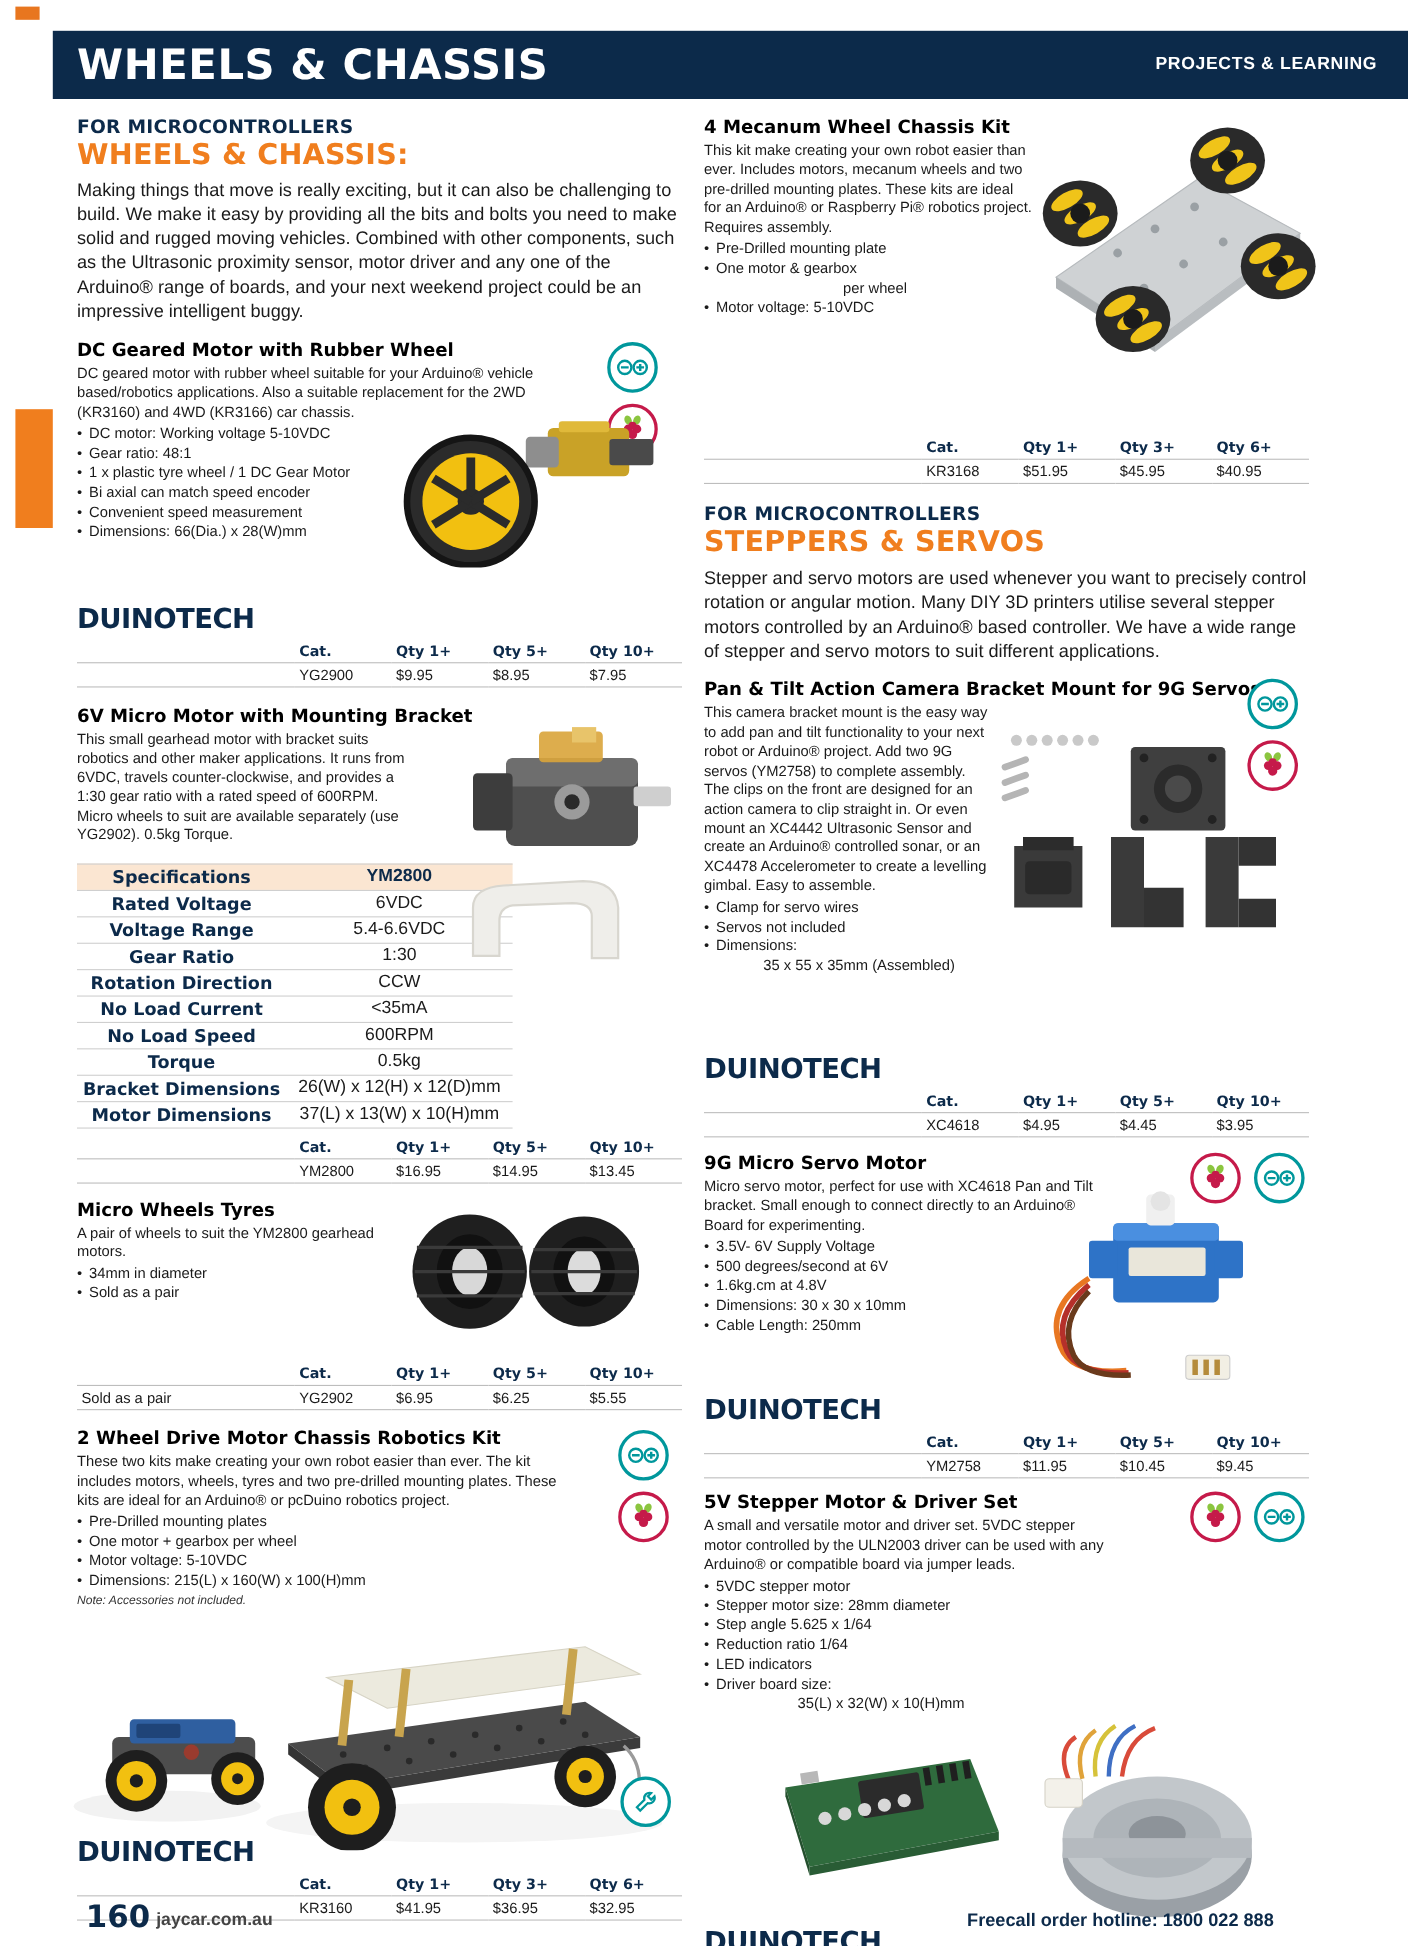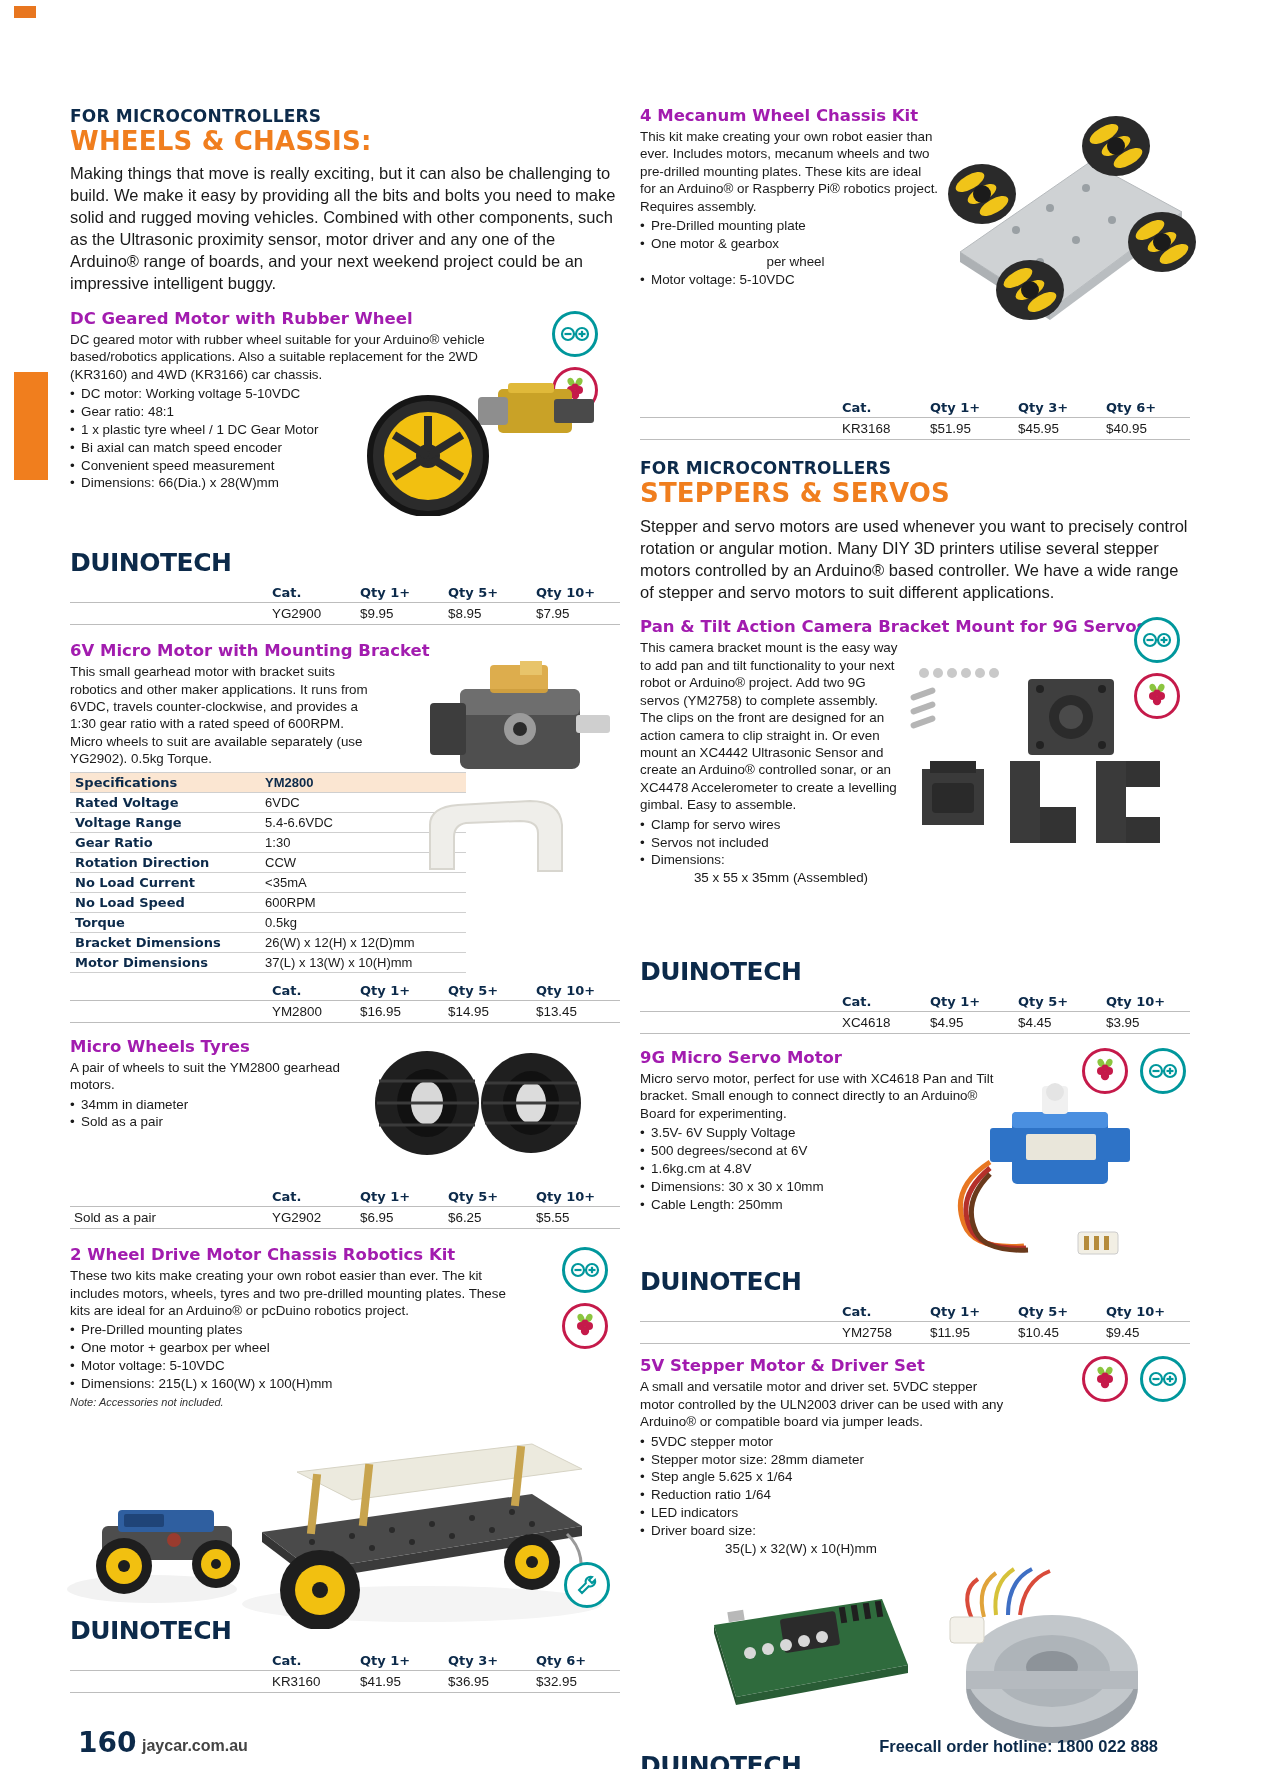--- a/index.html
+++ b/index.html
@@ -56,21 +56,21 @@
   }
   .bigtitle {
     font-size:26px; font-weight:bold; color:#f07e1e;
     letter-spacing:0.2px; margin:0 0 8px 0; line-height:1.05;
     font-family:"DejaVu Sans", sans-serif;
   }
   .intro {
     font-size:16.5px; line-height:1.33; color:#1a1a1a; margin:0 0 14px 0;
   }
   .prodtitle {
-    font-size:16.5px; font-weight:bold; color:#a21caf; margin:0 0 3px 0;
+    font-size:16.5px; font-weight:bold; color:#000000; margin:0 0 3px 0;
     font-family:"DejaVu Sans", sans-serif;
   }
   .desc { font-size:13.4px; line-height:1.3; margin:0 0 2px 0; }
   ul.bul { margin:0; padding:0; list-style:none; }
   ul.bul li { font-size:13.4px; line-height:1.33; position:relative; padding-left:11px; }
   ul.bul li:before { content:"•"; position:absolute; left:0; top:0; }
   ul.bul li.noBullet { padding-left:11px;text-align:center; }
   ul.bul li.noBullet:before { content:""; }
   .note { font-size:11px; font-style:italic; color:#333; margin-top:3px; }
 
@@ -88,21 +88,21 @@
   }
   table.price tbody td { border-bottom:1px solid #bdbdbd; padding-top:3px; padding-bottom:3px;}
   table.price .c1 { width:36%; }
   table.price .c2 { width:16%; }
   table.price .c3 { width:16%; }
   table.price .c4 { width:16%; }
   table.price .c5 { width:16%; }
 
   
   table.spec {
-    width:72%; border-collapse:collapse; font-size:13px; margin-top:4px;
+    width:72%; border-collapse:collapse; font-size:16px; margin-top:17px;text-align:center;
   }
   table.spec td {
     border-bottom:1px solid #cfcfcf; padding:2px 5px;
   }
   table.spec tr:first-child td {
     background:#fbe6d2; font-weight:bold; color:#0c2a4a;
     border-top:1px solid #cfcfcf;
   }
   table.spec td.k { font-weight:bold; color:#0c2a4a; width:48%; font-family:"DejaVu Sans", sans-serif; }
 
@@ -144,20 +144,24 @@
 </style>
 </head>
 <body>
 
 <div class="page">
 
   <div class="topbar">
     <div class="tab"></div>
   </div>
 
+  <div class="header">
+    <h1>WHEELS &amp; CHASSIS</h1>
+    <div class="sect">PROJECTS &amp; LEARNING</div>
+  </div>
 
   <div class="sidetab"></div>
 
   <div class="col-left">
 
     <div class="kicker">FOR MICROCONTROLLERS</div>
     <div class="bigtitle">WHEELS &amp; CHASSIS:</div>
     <p class="intro">Making things that move is really exciting, but it can also be challenging to build. We make it easy by providing all the bits and bolts you need to make solid and rugged moving vehicles. Combined with other components, such as the Ultrasonic proximity sensor, motor driver and any one of the Arduino® range of boards, and your next weekend project could be an impressive intelligent buggy.</p>
 
     <div style="position:relative; margin-top:6px;">

